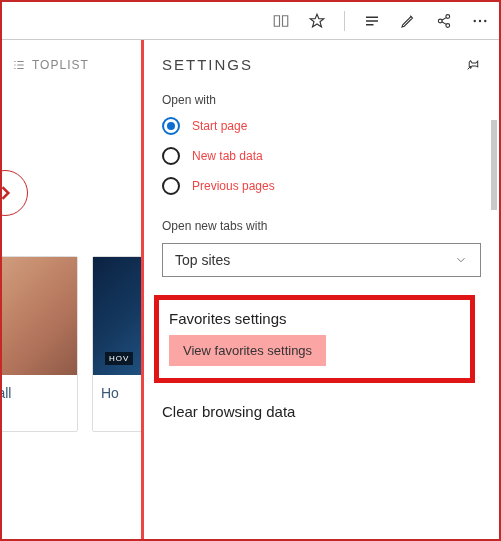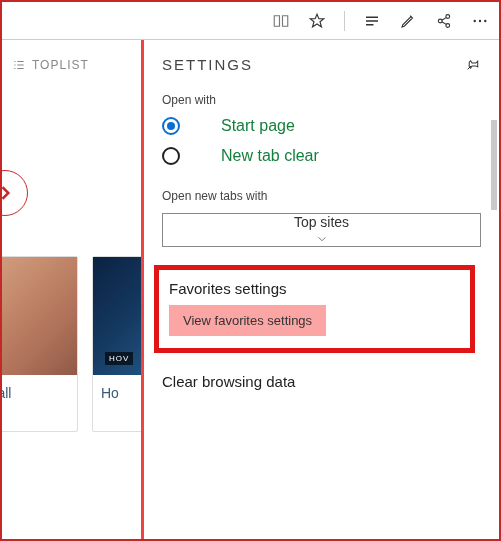--- a/index.html
+++ b/index.html
@@ -21,22 +21,22 @@
   .cap { padding: 10px 8px; font-size: 14px; color: #3b5975; height: 56px; }
   .panel { flex: 1; position: relative; padding: 12px 18px 0 18px; overflow-y: hidden; }
   .scrollbar { position: absolute; right: 2px; top: 80px; width: 6px; height: 90px; background: #c9c9c9; }
   .panel-header { display: flex; justify-content: space-between; padding: 4px 0 14px 0; }
   .panel-title { font-size: 15px; letter-spacing: 2px; color: #444; }
   .section-label { font-size: 12px; color: #444; margin: 6px 0 10px 0; }
   .radio-row { display: flex; align-items: center; gap: 12px; margin-bottom: 12px; cursor: pointer; }
   .radio { width: 18px; height: 18px; border: 2px solid #222; border-radius: 50%; display: inline-flex; align-items: center; justify-content: center; }
   .radio.sel { border-color: #0b6ed0; }
   .radio.sel::after { content: ""; width: 8px; height: 8px; background: #0b6ed0; border-radius: 50%; }
-  .radio-label { font-size: 16px; color: #15803d; margin-left: 29px; }
-  .dropdown { border: 1px solid #888; height: 34px; display: flex; align-items: center; justify-content: space-between; padding: 0 12px; margin-top: 4px; cursor: pointer; flex-direction: column; }
+  .radio-label { font-size: 12px; color: #ef4444; }
+  .dropdown { border: 1px solid #888; height: 34px; display: flex; align-items: center; justify-content: space-between; padding: 0 12px; margin-top: 4px; cursor: pointer; }
   .dropdown .val { font-size: 14px; }
   .highlight { border: 5px solid #e01515; padding: 10px 10px 12px 10px; margin-top: 18px; margin-left: -8px; margin-right: 6px; }
   .group-title { font-size: 15px; color: #222; margin-bottom: 8px; }
   .greybtn { background: #fca5a5; border: none; padding: 8px 14px; font-size: 13px; color: #333; cursor: pointer; }
   .group2 { margin-top: 20px; }
   svg { display: block; }
 </style>
 </head>
 <body>
 
@@ -125,21 +125,25 @@
     </div>
 
     <div class="section-label">Open with</div>
 
     <div class="radio-row">
       <span class="radio sel"></span>
       <span class="radio-label">Start page</span>
     </div>
     <div class="radio-row">
       <span class="radio"></span>
-      <span class="radio-label">New tab clear</span>
+      <span class="radio-label">New tab data</span>
+    </div>
+    <div class="radio-row">
+      <span class="radio"></span>
+      <span class="radio-label">Previous pages</span>
     </div>
 
     <div class="section-label" style="margin-top:24px">Open new tabs with</div>
     <div class="dropdown">
       <span class="val">Top sites</span>
       <svg width="14" height="14" viewBox="0 0 24 24" fill="none" stroke="#666" stroke-width="1.5">
           <path d="M6 9l6 6 6-6"></path>
         </svg>
     </div>
 

